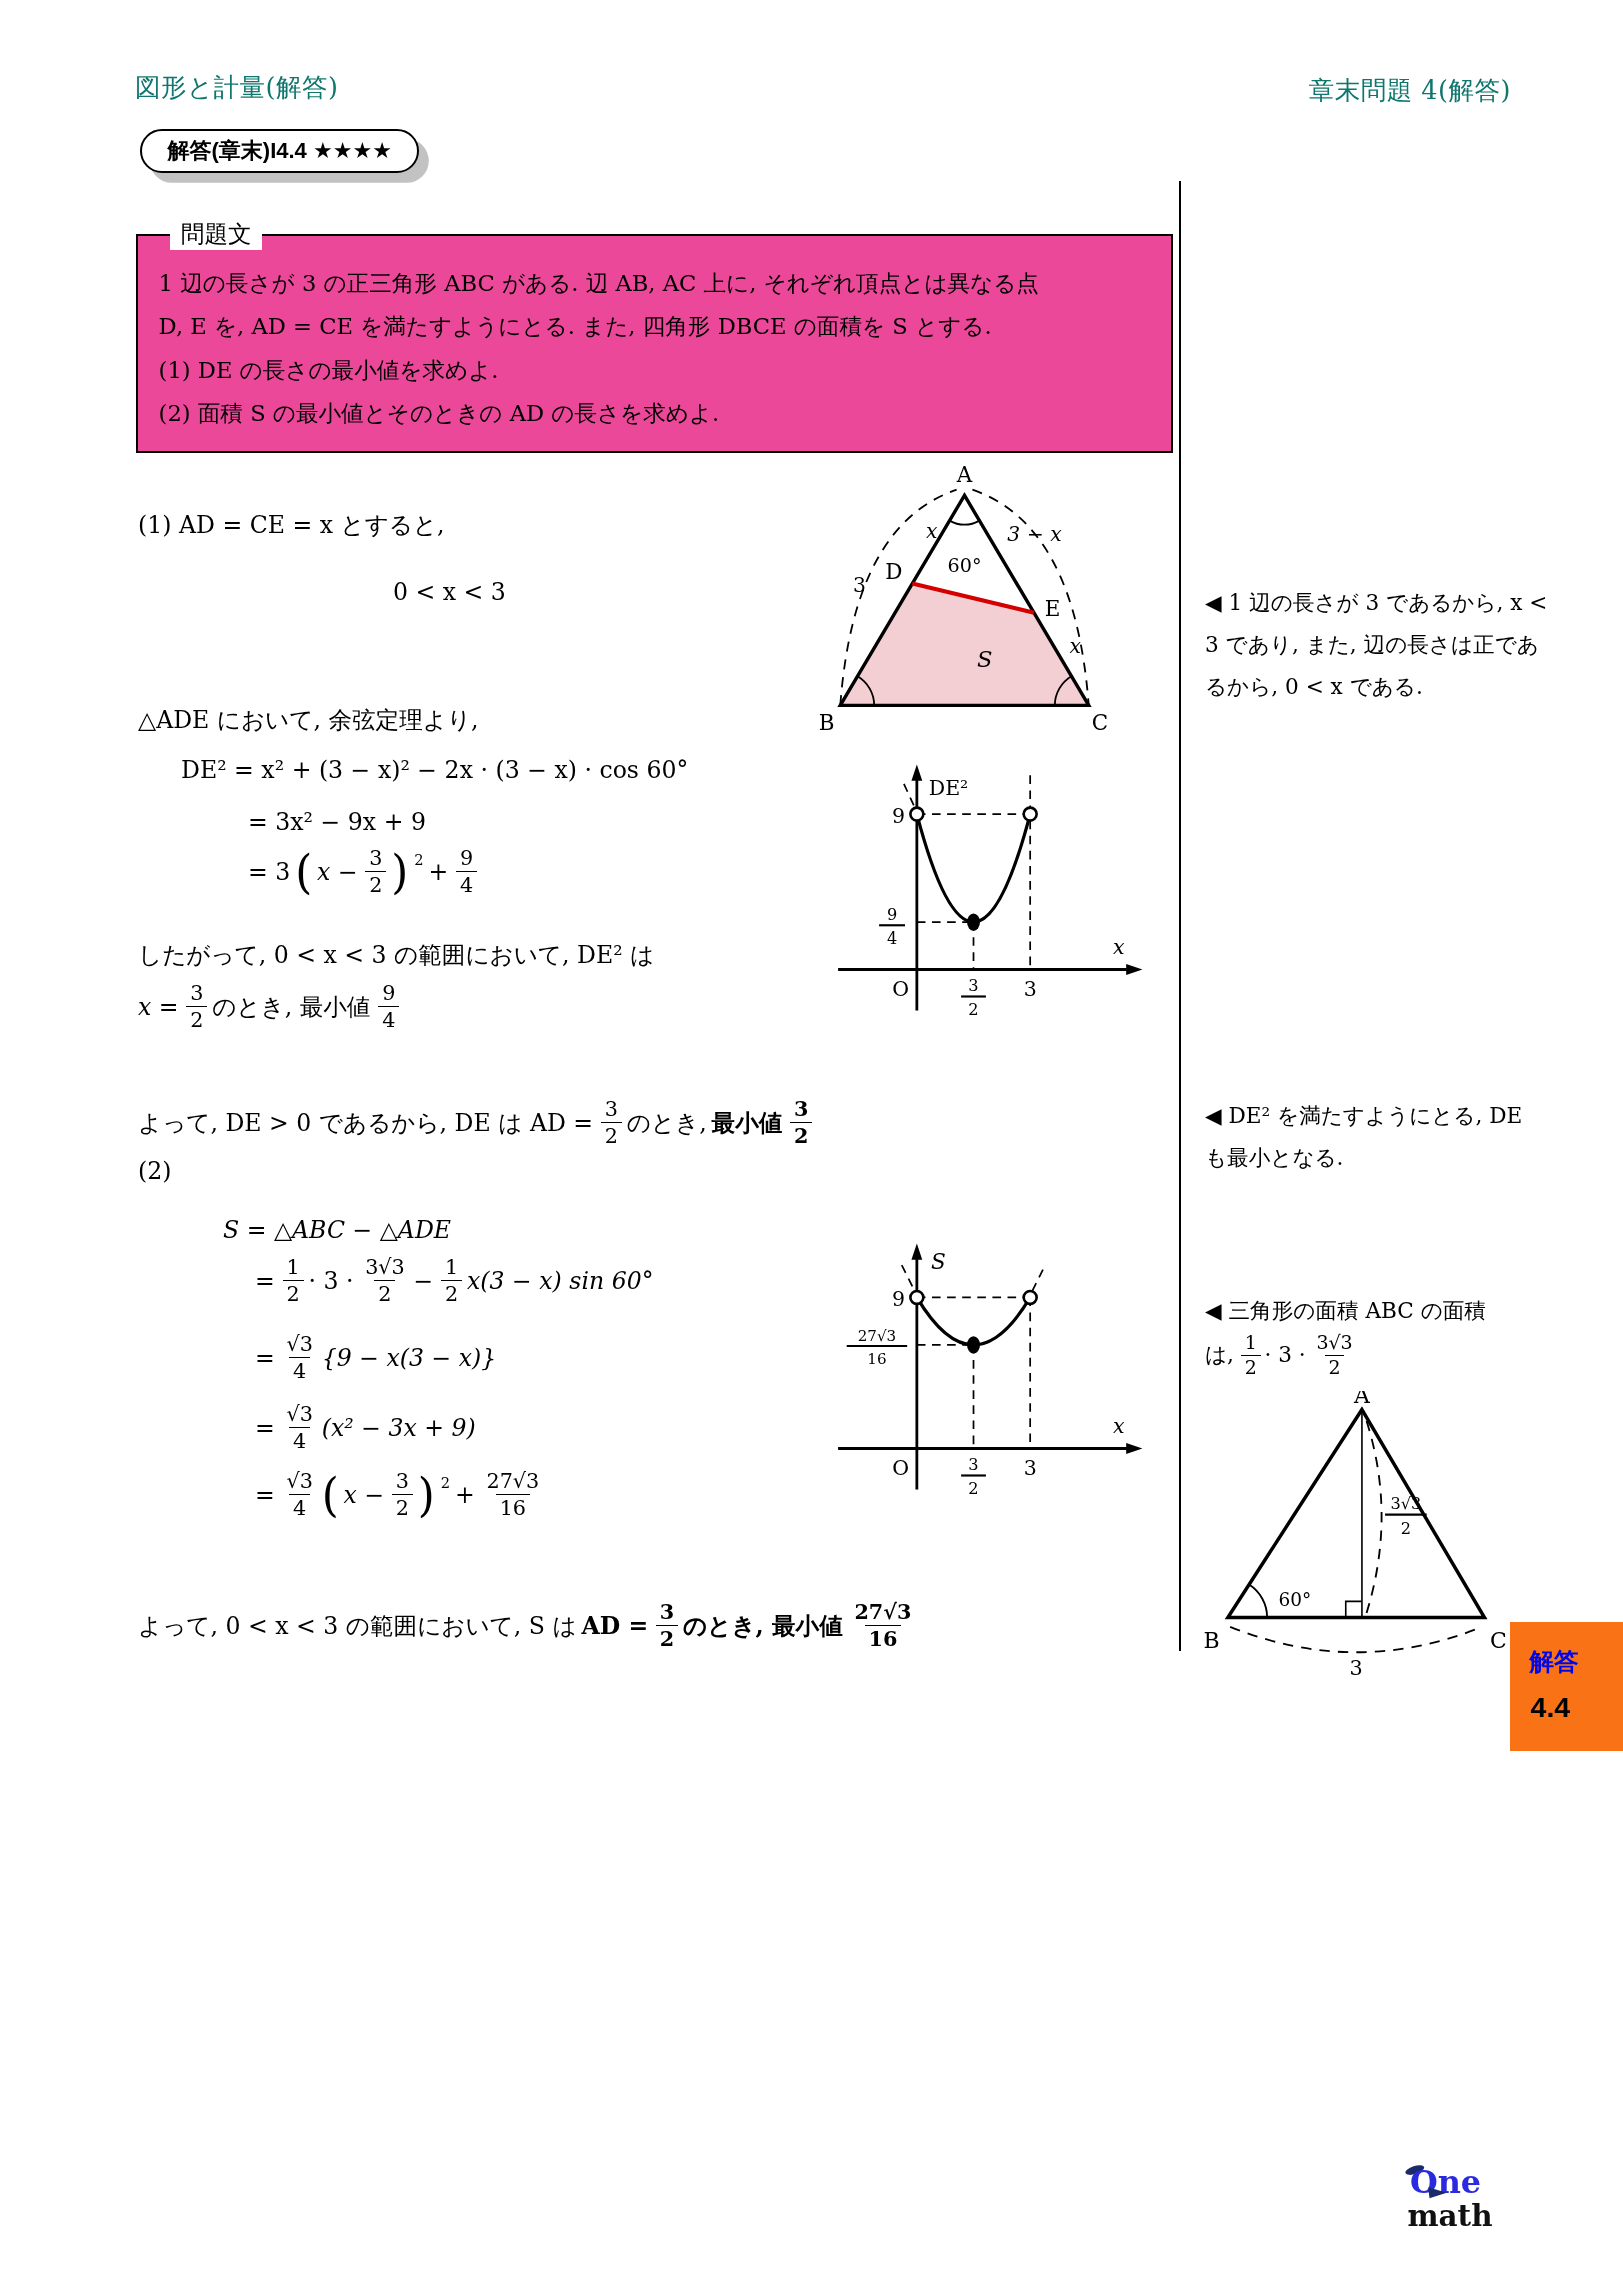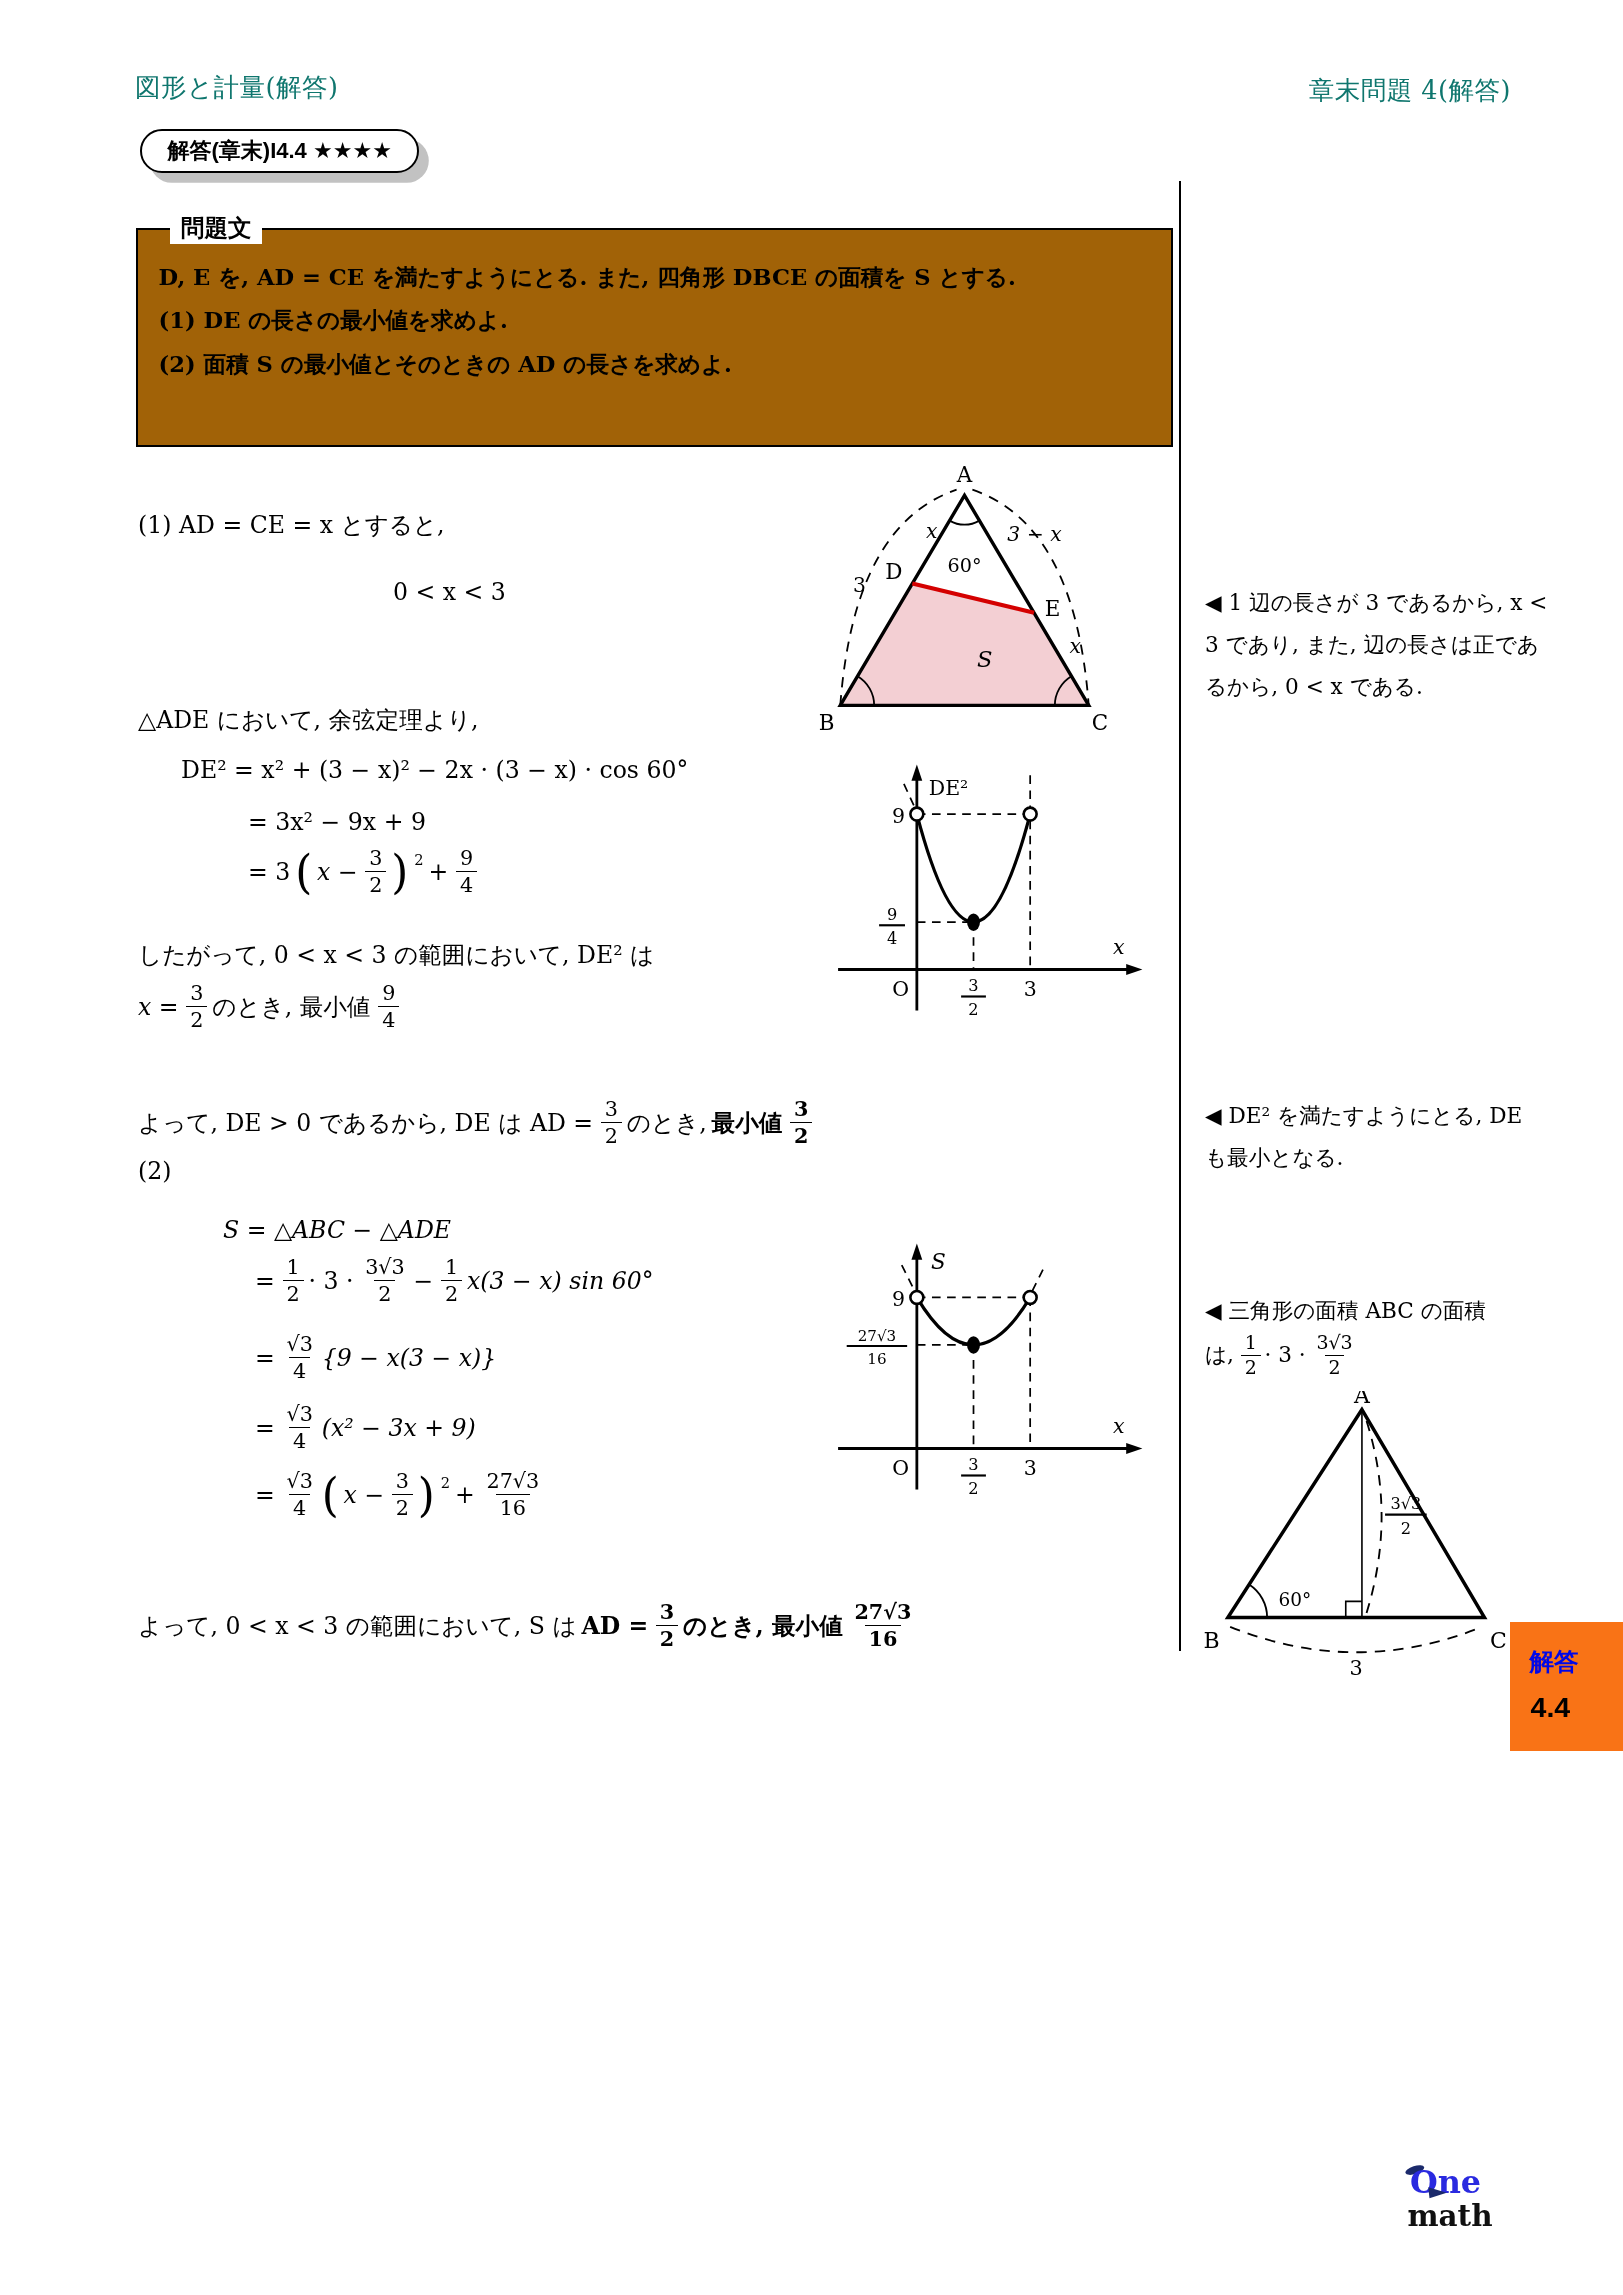--- a/index.html
+++ b/index.html
@@ -4,21 +4,21 @@
 <style>
   html,body{margin:0;padding:0;background:#ffffff;}
   .page{position:relative;width:1623px;height:2295px;background:#fff;
         font-family:"DejaVu Serif","Liberation Serif",serif;color:#000;overflow:hidden;}
   .abs{position:absolute;}
   .blue{color:#0f766e;}
   .hdr{font-size:25.5px;letter-spacing:0.5px;}
   .badge{left:140px;top:129px;border:2.9px solid #000;border-radius:28.5px;
          box-shadow:9.8px 9.8px 0 #c2c2c2;background:#fff;padding:4.9px 25.5px;
          font-family:"Liberation Sans","DejaVu Sans",sans-serif;font-weight:bold;font-size:22px;}
-  .pbox{left:136px;top:228px;width:1033px;height:215px;border:2.5px solid #000;background:#a16207;font-weight:bold;}
+  .pbox{left:136px;top:234px;width:1033px;height:215px;border:2.5px solid #000;background:#ec4899;}
   .pbox-label{left:32px;top:-17.7px;background:#fff;padding:0 10.8px;font-size:23.6px;}
   .ptext{left:20.6px;top:25.5px;width:991px;font-size:22.6px;line-height:1.93;}
   .vline{left:1179px;top:181px;width:1.5px;height:1470px;background:#000;}
   .tline{font-size:23.6px;line-height:1.5;white-space:nowrap;}
   .mathline{font-size:23.6px;display:flex;align-items:center;white-space:nowrap;}
   .mathline>span{margin-right:4.9px;}
   .frac{display:inline-flex;flex-direction:column;align-items:center;line-height:1.1;
         font-size:0.88em;vertical-align:middle;margin:0 2.9px;}
   .frac .num{padding:0 3.9px 1.5px;}
   .frac .den{border-top:1.5px solid currentColor;padding:1.5px 3.9px 0;}
@@ -43,20 +43,21 @@
   <div class="abs hdr blue" style="left:135px;top:70px;">図形と計量(解答)</div>
   <div class="abs hdr blue" style="right:112px;top:73px;">章末問題 4(解答)</div>
 
   <div class="abs badge">
     <span>解答(章末)I4.4 ★★★★</span>
   </div>
 
   <div class="abs pbox">
     <div class="abs pbox-label">問題文</div>
     <div class="abs ptext">
+      <div>1 辺の長さが 3 の正三角形 ABC がある. 辺 AB, AC 上に, それぞれ頂点とは異なる点</div>
       <div>D, E を, AD = CE を満たすようにとる. また, 四角形 DBCE の面積を S とする.</div>
       <div>(1) DE の長さの最小値を求めよ.</div>
       <div>(2) 面積 S の最小値とそのときの AD の長さを求めよ.</div>
     </div>
   </div>
 
   <div class="abs vline"></div>
 
   <div class="abs tline" style="left:138px;top:508px;">(1) AD = CE = x とすると,</div>
   <div class="abs tline" style="left:393px;top:575px;">0 &lt; x &lt; 3</div>

